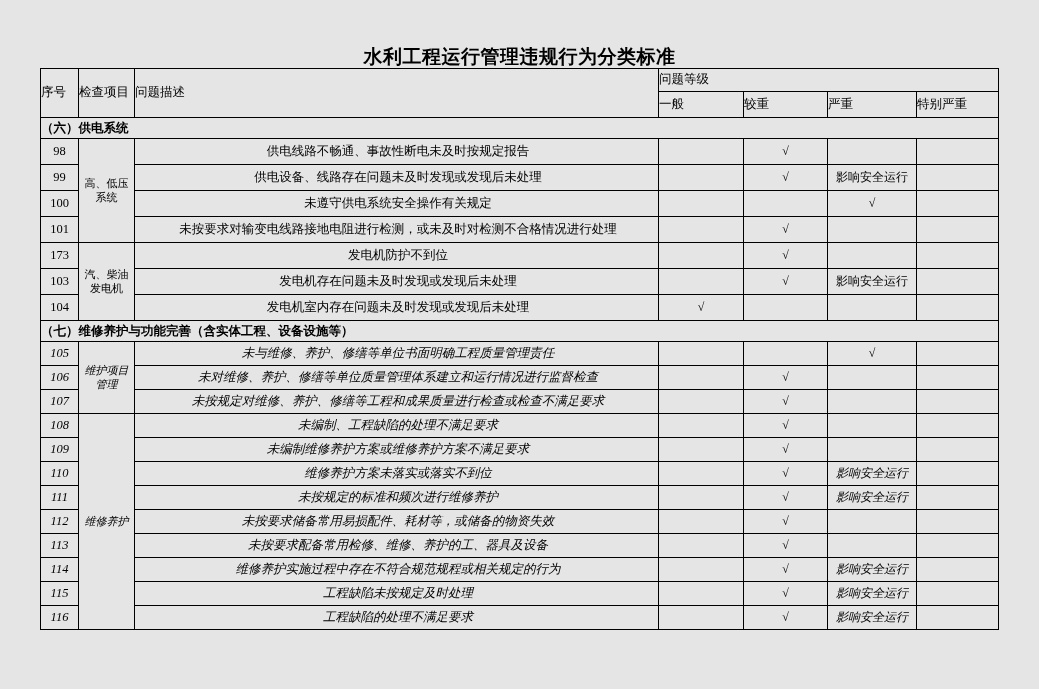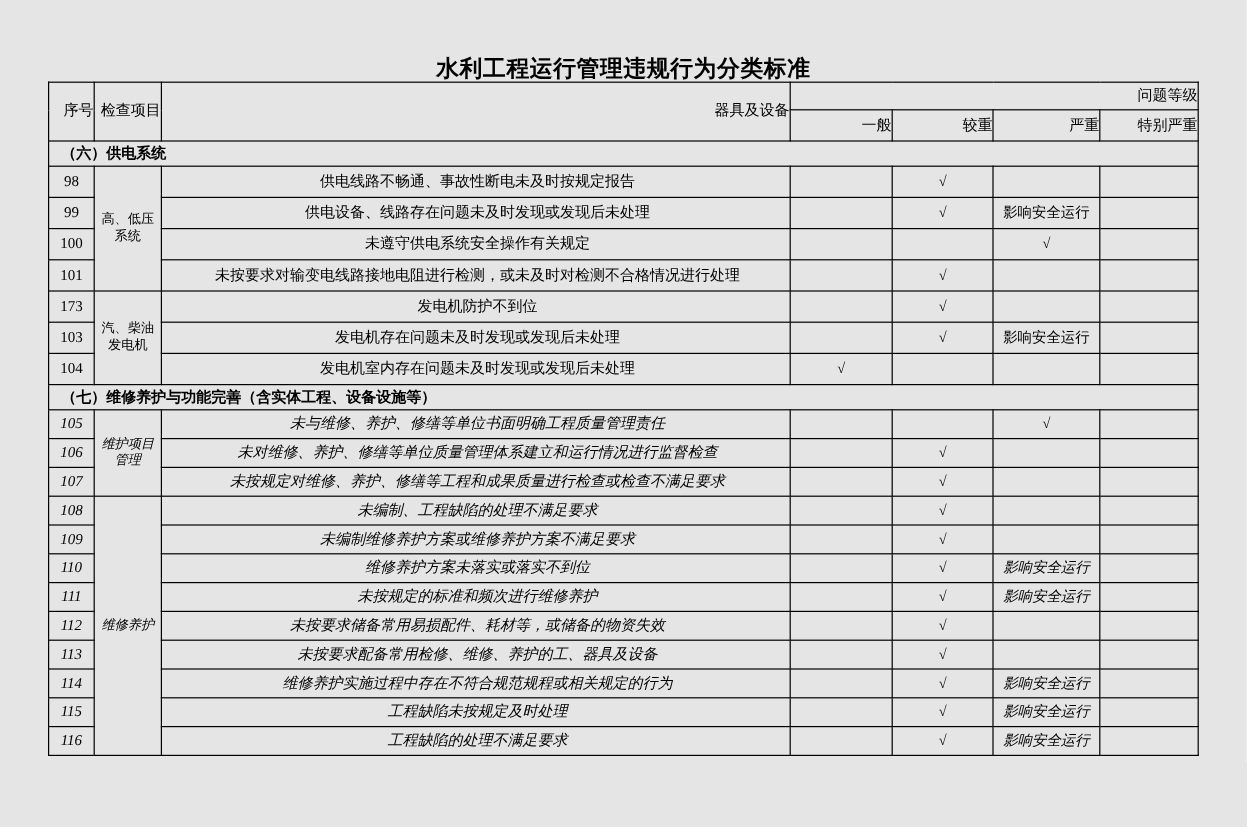--- a/index.html
+++ b/index.html
@@ -40,28 +40,28 @@
     border: 1px solid #000;
     vertical-align: middle;
     padding: 0;
     font-weight: normal;
     font-size: 12.5px;
     line-height: 1.25;
     overflow: hidden;
   }
   .hdr1 { height: 23px; }
   .hdr2 { height: 26px; }
-  .std-table th { text-align: right; }
+  .std-table th { text-align: left; }
   tr.section-row td {
     height: 20px;
     font-family: "DejaVu Sans", "Liberation Sans", sans-serif;
     font-weight: bold;
     font-size: 12.5px;
     text-align: left;
-    padding-left: 10px;
+    padding-left: 0;
   }
   tr.s0 { height: 26px; padding-left: 28px; }
   tr.s1 { height: 24px; font-style: italic; }
   td.c-no { text-align: center; }
   td.c-group {
     text-align: center;
     font-size: 11px;
     padding: 0 1px;
     word-break: break-all;
   }
@@ -92,21 +92,21 @@
         <col class="w-desc">
       <col class="w-l1">
         <col class="w-l2">
         <col class="w-l3">
         <col class="w-l4">
     </colgroup>
     <thead>
       <tr class="hdr1">
         <th rowspan="2">序号</th>
         <th rowspan="2">检查项目</th>
-        <th rowspan="2">器具及设备</th>
+        <th rowspan="2">问题描述</th>
         <th colspan="4">问题等级</th>
       </tr>
       <tr class="hdr2">
         <th>一般</th>
         <th>较重</th>
         <th>严重</th>
         <th>特别严重</th>
       </tr>
     </thead>
     <tbody id="tbody">

